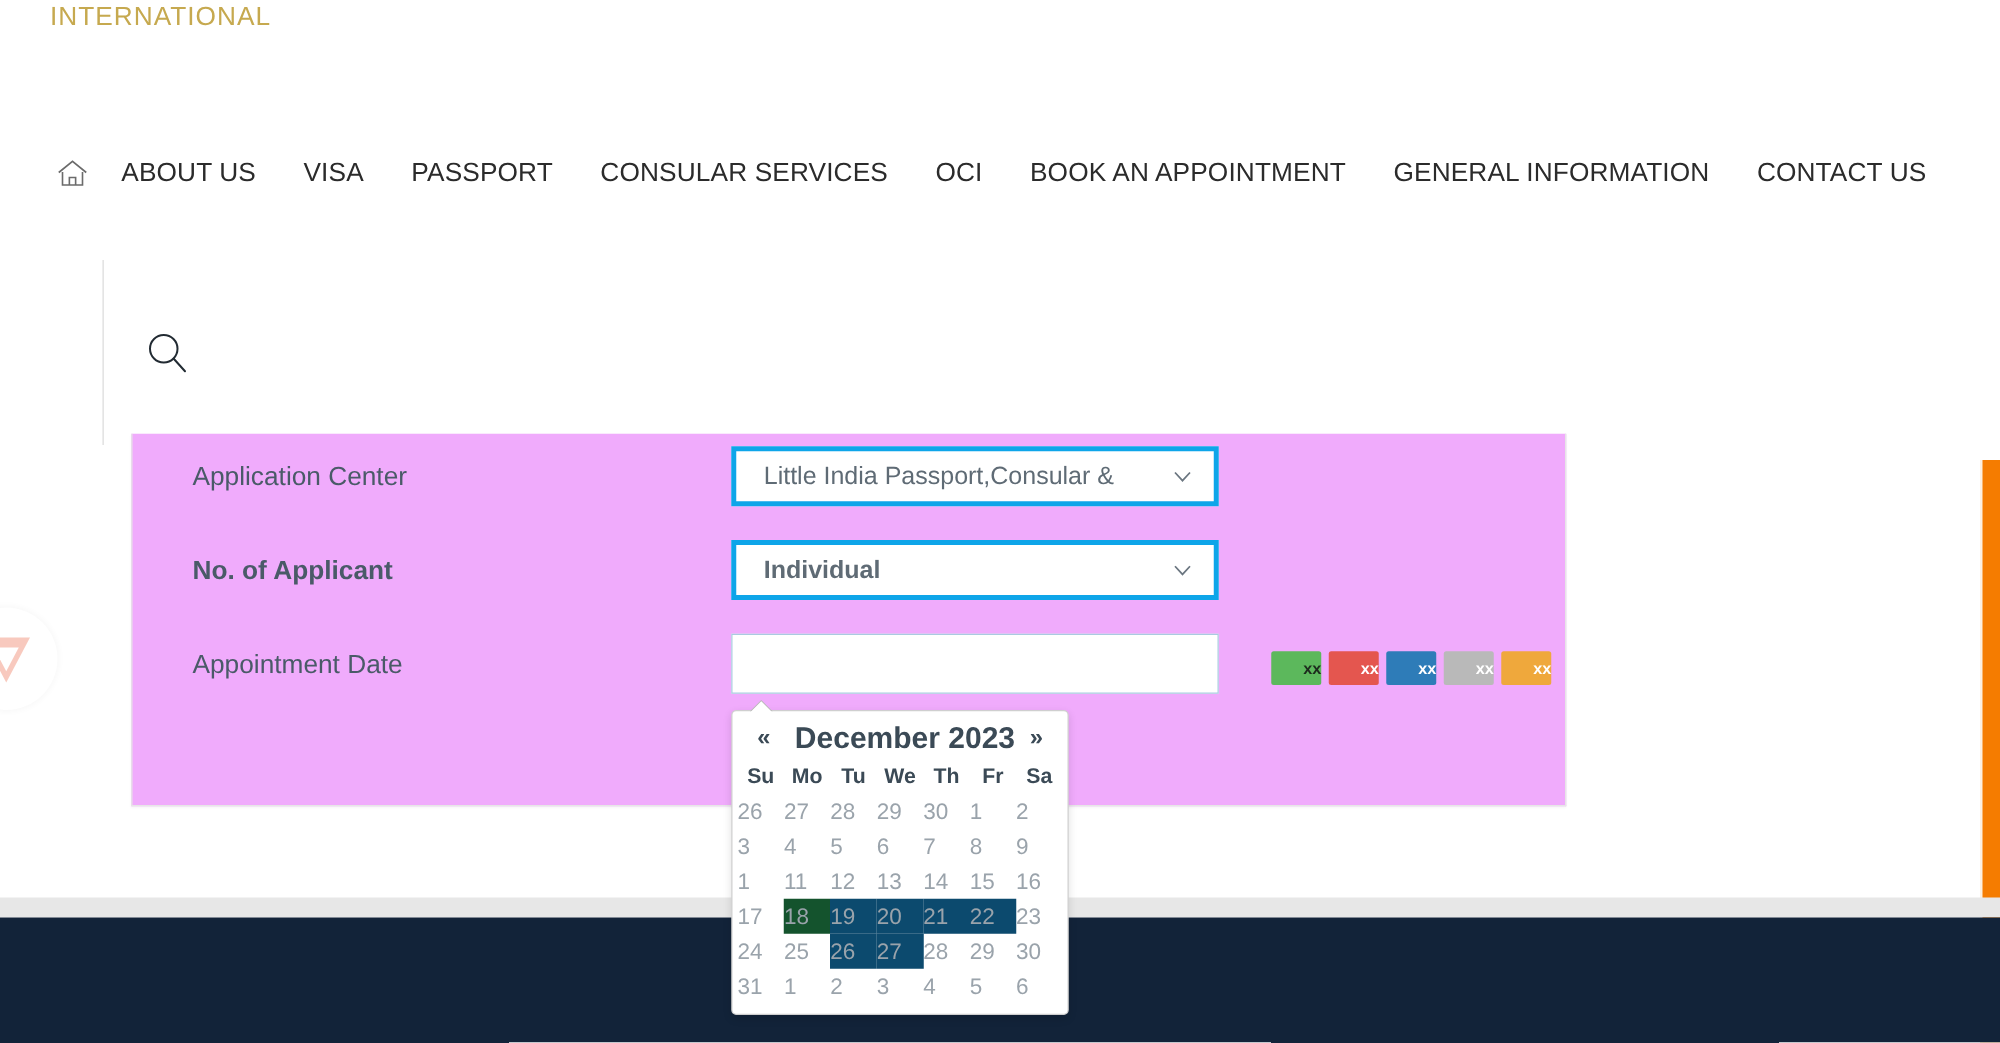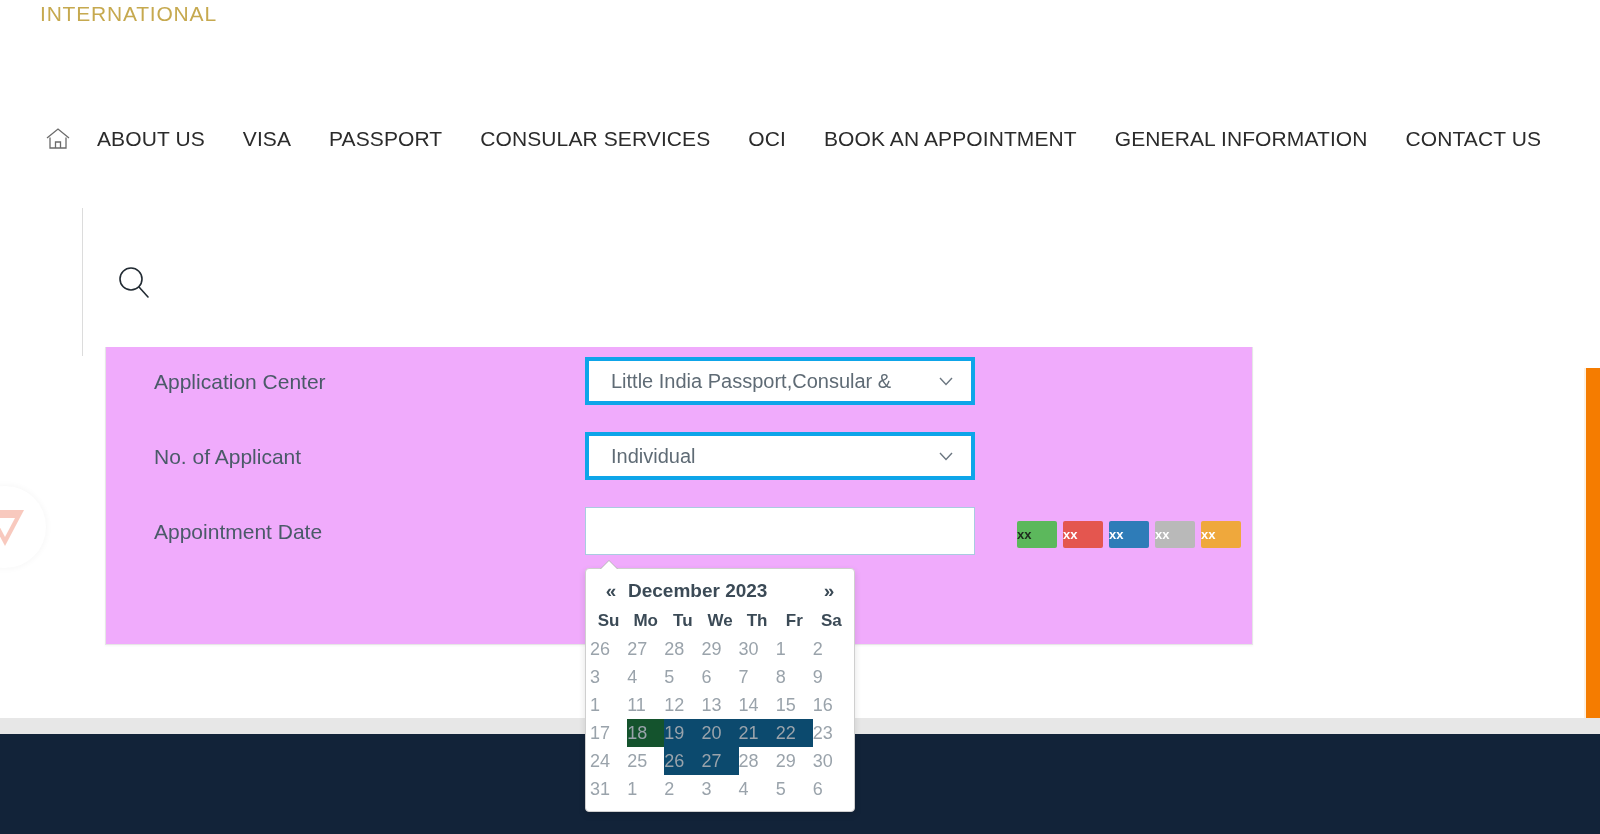--- a/index.html
+++ b/index.html
@@ -123,21 +123,21 @@
     box-shadow: 0 1px 2px rgba(0,0,0,0.04);
   }
 
   .form-row {
     position: absolute;
     left: 0;
     width: 100%;
     height: 60px;
   }
   .form-row.r1 { top: 10px; }
-  .form-row.r2 { top: 85px; }
+  .form-row.r2 { top: 85px; font-weight: bold; }
   .form-row.r3 { top: 160px; }
 
   .field-label {
     position: absolute;
     left: 48px;
     top: 13px;
     font-size: 21px;
     color: #4a5a68;
     white-space: nowrap;
   }
@@ -191,21 +191,21 @@
     top: 521px;
     display: flex;
     gap: 6px;
   }
   .legend-swatch {
     width: 40px;
     height: 27px;
     border-radius: 2px;
     display: flex;
     align-items: center;
-    justify-content: flex-start;
+    justify-content: flex-end;
     font-size: 13px;
     font-weight: bold;
   }
 
   
   .datepicker {
     position: absolute;
     left: 585px;
     top: 568px;
     width: 270px;
@@ -241,22 +241,22 @@
   .dp-nav {
     width: 34px;
     text-align: center;
     font-size: 19px;
     font-weight: bold;
     color: #3b4a56;
     cursor: pointer;
   }
   .dp-title {
     flex: 1;
-    text-align: left;
-    font-size: 19px;
+    text-align: right;
+    font-size: 24px;
     font-weight: bold;
     color: #3b4a56;
   }
 
   table.dp-grid {
     width: 100%;
     border-collapse: collapse;
     table-layout: fixed;
   }
   table.dp-grid th {

